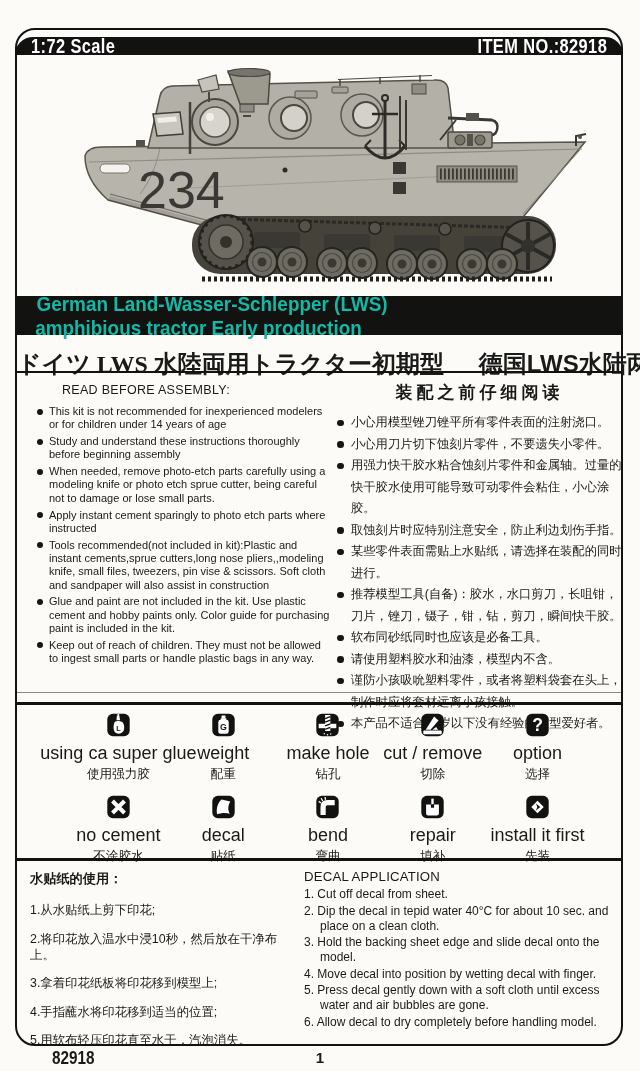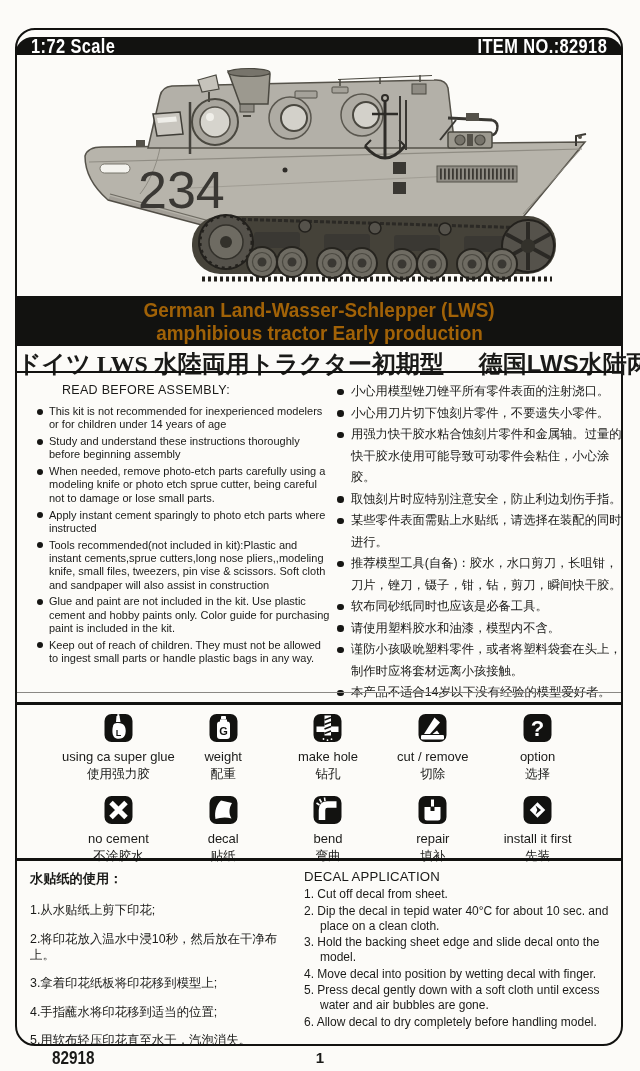--- a/index.html
+++ b/index.html
@@ -12,22 +12,22 @@
   .header-bar{position:absolute;left:15px;top:37px;width:608px;height:18px;background:#121210;
          border-radius:18px 18px 0 0;display:flex;justify-content:space-between;align-items:center;
          padding:0 16px;box-sizing:border-box;}
   .hdr-left{color:#fff;font-size:20px;font-weight:bold;transform:scaleX(.82);
          transform-origin:left center;white-space:nowrap;letter-spacing:.5px;}
   .hdr-right{color:#fff;font-size:20px;font-weight:bold;transform:scaleX(.82);
          transform-origin:right center;white-space:nowrap;letter-spacing:.5px;}
 
   .vehicle{position:absolute;left:40px;top:58px;width:560px;height:230px;}
 
-  .title-bar{position:absolute;left:17px;top:296px;width:604px;height:50px;background:#121210;
-         color:#a16207;display:flex;flex-direction:column;align-items:center;justify-content:center;}
+  .title-bar{position:absolute;left:17px;top:296px;width:604px;height:39px;background:#121210;
+         color:#14b8a6;display:flex;flex-direction:column;align-items:flex-start;justify-content:center;}
   .title-line{font-size:21px;font-weight:bold;line-height:23.5px;transform:scaleX(.9);white-space:nowrap;}
 
   .subtitle{position:absolute;left:17px;top:348px;width:628px;text-align:right;
          font-size:24px;font-weight:bold;white-space:nowrap;}
   .sub-ja{font-family:"Liberation Serif",serif;}
   .sub-zh{margin-left:28px;}
 
   .hline{position:absolute;left:17px;background:#121210;width:604px;}
   .hline.thin{height:1px;background:#8a8884;}
 
@@ -41,21 +41,21 @@
   .col-zh h3{font-size:17px;font-weight:600;text-align:center;margin:0 0 8px;letter-spacing:4px;
          font-family:"Liberation Serif",serif;}
   .col-zh li{position:relative;font-size:12.3px;line-height:21.5px;padding-left:15px;}
   .col-zh li::before{content:"";position:absolute;left:1px;top:7.5px;width:6.5px;height:6.5px;border-radius:50%;background:#161614;}
 
   .symbols{position:absolute;left:66px;top:706px;width:524px;}
   .sym-row{display:grid;grid-template-columns:repeat(5,104.8px);}
   .sym-row.second{margin-top:5px;}
   .sym{display:flex;flex-direction:column;align-items:center;padding-top:7px;height:70px;}
   .sym svg{width:31px;height:31px;}
-  .sym .en{font-size:13px;margin-top:6px;white-space:nowrap;}
+  .sym .en{font-size:18px;margin-top:6px;white-space:nowrap;}
   .sym .zh{font-size:12.6px;margin-top:2px;white-space:nowrap;}
 
   .decal-zh{position:absolute;left:30px;top:870px;width:264px;}
   .decal-zh h3{font-size:13.2px;font-weight:bold;margin:0 0 14px;}
   .decal-zh p{font-size:12.4px;margin:0 0 12.5px;line-height:16px;}
 
   .decal-en{position:absolute;left:304px;top:869px;width:322px;}
   .decal-en h3{font-size:13.2px;font-weight:normal;letter-spacing:.2px;margin:0 0 3px;}
   .decal-en p{font-size:12px;line-height:15px;margin:0 0 1.5px;padding-left:16px;text-indent:-16px;}
 
@@ -221,20 +221,21 @@
       <li>Study and understand these instructions thoroughly before beginning assembly</li>
       <li>When needed, remove photo-etch parts carefully using a modeling knife or photo etch sprue cutter, being careful not to damage or lose small parts.</li>
       <li>Apply instant cement sparingly to photo etch parts where instructed</li>
       <li>Tools recommended(not included in kit):Plastic and instant cements,sprue cutters,long nose pliers,,modeling knife, small files, tweezers, pin vise &amp; scissors. Soft cloth and sandpaper will also assist in construction</li>
       <li>Glue and paint are not included in the kit. Use plastic cement and hobby paints only. Color guide for purchasing paint is included in the kit.</li>
       <li>Keep out of reach of children. They must not be allowed to ingest small parts or handle plastic bags in any way.</li>
     </ul>
   </div>
 
   <div class="col-zh">
+    <h3>装配之前仔细阅读</h3>
     <ul>
       <li>小心用模型锉刀锉平所有零件表面的注射浇口。</li>
       <li>小心用刀片切下蚀刻片零件，不要遗失小零件。</li>
       <li>用强力快干胶水粘合蚀刻片零件和金属轴。过量的快干胶水使用可能导致可动零件会粘住，小心涂胶。</li>
       <li>取蚀刻片时应特别注意安全，防止利边划伤手指。</li>
       <li>某些零件表面需贴上水贴纸，请选择在装配的同时进行。</li>
       <li>推荐模型工具(自备)：胶水，水口剪刀，长咀钳，刀片，锉刀，镊子，钳，钻，剪刀，瞬间快干胶。</li>
       <li>软布同砂纸同时也应该是必备工具。</li>
       <li>请使用塑料胶水和油漆，模型内不含。</li>
       <li>谨防小孩吸吮塑料零件，或者将塑料袋套在头上，制作时应将套材远离小孩接触。</li>

